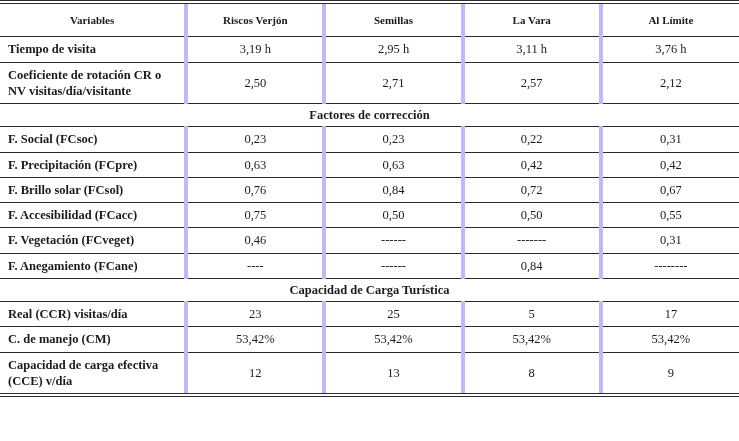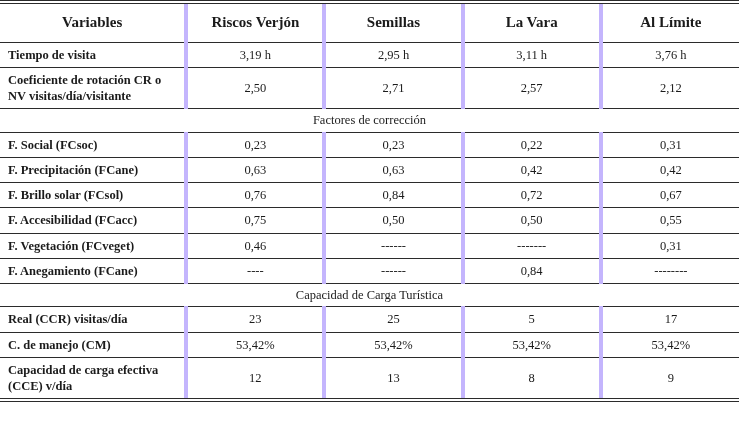--- a/index.html
+++ b/index.html
@@ -21,28 +21,28 @@
     border-top: 1px solid #2b2b2b;
     padding: 4px 8px;
     vertical-align: middle;
     line-height: 1.3;
     overflow: hidden;
   }
   th + th, td + td { border-left: 4px solid #c4b5fd; }
   th {
     font-weight: bold;
     text-align: center;
-    font-size: 15px;
+    font-size: 11px;
     padding: 9px 6px;
   }
   td.lbl { text-align: left; font-weight: bold; }
   td.val { text-align: center; }
   td.section {
     text-align: center;
-    font-weight: normal;
+    font-weight: bold;
     padding: 3px 6px;
     font-size: 12.5px;
   }
 </style>
 </head>
 <body>
 
 <table class="doc-table">
   <colgroup>
     <col class="c-var">
@@ -80,21 +80,21 @@
       <td class="section" colspan="5">Factores de corrección</td>
     </tr>
     <tr>
       <td class="lbl">F. Social (FCsoc)</td>
       <td class="val">0,23</td>
       <td class="val">0,23</td>
       <td class="val">0,22</td>
       <td class="val">0,31</td>
     </tr>
     <tr>
-      <td class="lbl">F. Precipitación (FCane)</td>
+      <td class="lbl">F. Precipitación (FCpre)</td>
       <td class="val">0,63</td>
       <td class="val">0,63</td>
       <td class="val">0,42</td>
       <td class="val">0,42</td>
     </tr>
     <tr>
       <td class="lbl">F. Brillo solar (FCsol)</td>
       <td class="val">0,76</td>
       <td class="val">0,84</td>
       <td class="val">0,72</td>

